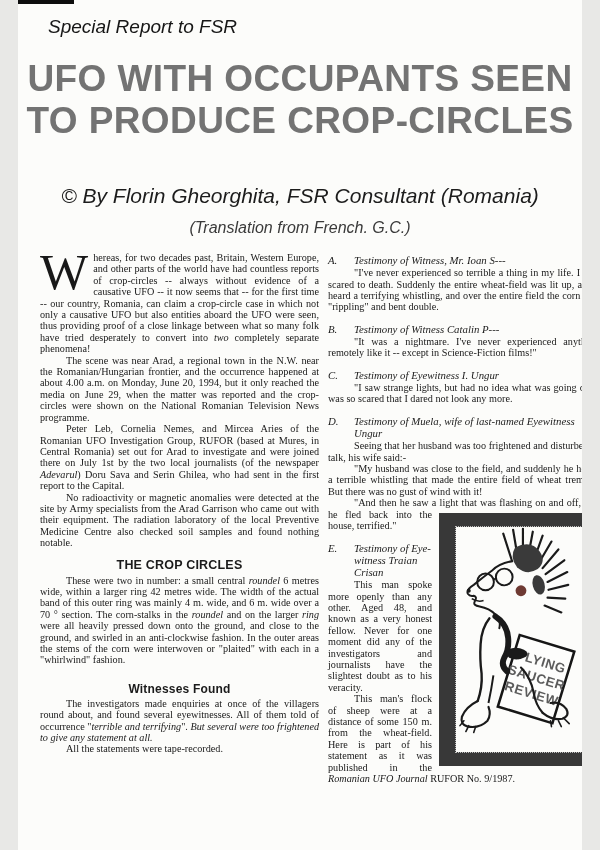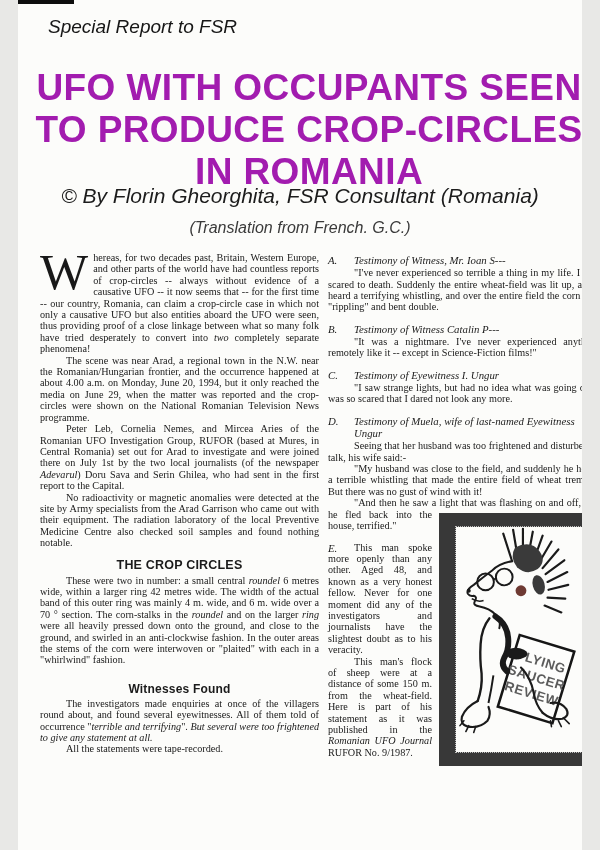--- a/index.html
+++ b/index.html
@@ -13,24 +13,24 @@
     margin:0 auto;
   }
   .scan-mark{position:absolute;top:0;left:0;width:56px;height:4px;background:#0d0d0d;}
   .kicker{
     position:absolute;top:16px;left:30px;
     font-family:"Liberation Sans", sans-serif;
     font-style:italic;font-size:19px;color:#161616;
   }
   .title{
     position:absolute;top:58px;left:0;width:100%;
-    margin:9px;text-align:center;
+    margin:0;text-align:center;
     font-family:"Liberation Sans", sans-serif;
     font-weight:bold;font-size:37px;line-height:42px;
-    letter-spacing:0.4px;color:#a21caf;
+    letter-spacing:0.4px;color:#737373;
   }
   .byline{
     position:absolute;top:184px;left:0;width:100%;
     text-align:center;
     font-family:"Liberation Sans", sans-serif;
     font-style:italic;font-size:21px;color:#1c1c1c;
   }
   .trans-note{
     position:absolute;top:219px;left:0;width:100%;
     text-align:center;
@@ -90,21 +90,21 @@
 </style>
 </head>
 <body>
 
 <div class="page">
 
   <div class="scan-mark"></div>
 
   <div class="kicker">Special Report to FSR</div>
 
-  <h1 class="title"><span>UFO WITH OCCUPANTS SEEN</span><br><span>TO PRODUCE CROP-CIRCLES</span><br><span>IN ROMANIA</span></h1>
+  <h1 class="title"><span>UFO WITH OCCUPANTS SEEN</span><br><span>TO PRODUCE CROP-CIRCLES</span><br></h1>
 
   <div class="byline">© By Florin Gheorghita, FSR Consultant (Romania)</div>
 
   <div class="trans-note">(Translation from French.   G.C.)</div>
 
   <div class="columns">
 
     <div class="col col-left">
       <p class="body"><span class="dropcap">W</span><span><span>hereas, for two decades past, Britain, Western Europe, and other parts of the world have had countless reports of crop-circles -- always without evidence of a causative UFO -- it now seems that -- for the first time -- our country, Romania, can claim a crop-circle case in which not only a causative UFO but also entities aboard the UFO were seen, thus providing proof of a close linkage between what so many folk have tried desperately to convert into </span><span class="i">two</span><span> completely separate phenomena!</span></span></p>
 
@@ -170,19 +170,19 @@
         <path d="M38 150 Q36 164 33 178" stroke="#1a1a1a" stroke-width="2" fill="none"></path>
         <path d="M22 176 Q10 182 6 192 Q4 200 12 202 Q24 204 32 196 Q36 190 33 182" stroke="#1a1a1a" stroke-width="2.2" fill="none" stroke-linecap="round"></path>
         <path d="M8 196 l-4 5 M13 201 l-3 6 M20 202 l-2 6" stroke="#1a1a1a" stroke-width="1.6" fill="none" stroke-linecap="round"></path>
         <path d="M66 142 Q76 152 79 168 Q81 180 88 188" stroke="#1a1a1a" stroke-width="2.2" fill="none" stroke-linecap="round"></path>
         <path d="M88 188 Q98 196 108 194 Q116 191 112 184 Q106 176 96 178" stroke="#1a1a1a" stroke-width="2.2" fill="none" stroke-linecap="round"></path>
         <path d="M110 194 l5 5 M104 196 l3 6 M96 196 l1 6" stroke="#1a1a1a" stroke-width="1.6" fill="none" stroke-linecap="round"></path>
       </svg>
             </span>
           </span><span> and he fled back into the house, terrified."</span></p>
 
-      <p class="t-head"><span class="t-label">E.</span></p>
+      <p class="t-head"><span class="t-label">E.</span><span>Testimony of Eye-witness Traian Crisan</span></p>
       <p class="body ind"><span>This man spoke more openly than any other.   Aged 48, and known as a very honest fellow.   Never for one moment did any of the investigators and journalists have the slightest doubt as to his veracity.</span></p>
       <p class="body ind"><span>This man's flock of sheep were at a distance of some 150 m. from the wheat-field.   Here is part of his statement as it was published in the </span><span class="i">Romanian UFO Journal</span><span> RUFOR No. 9/1987.</span></p>
 
     </div>
   </div>
 </div>
 
 </body></html>

